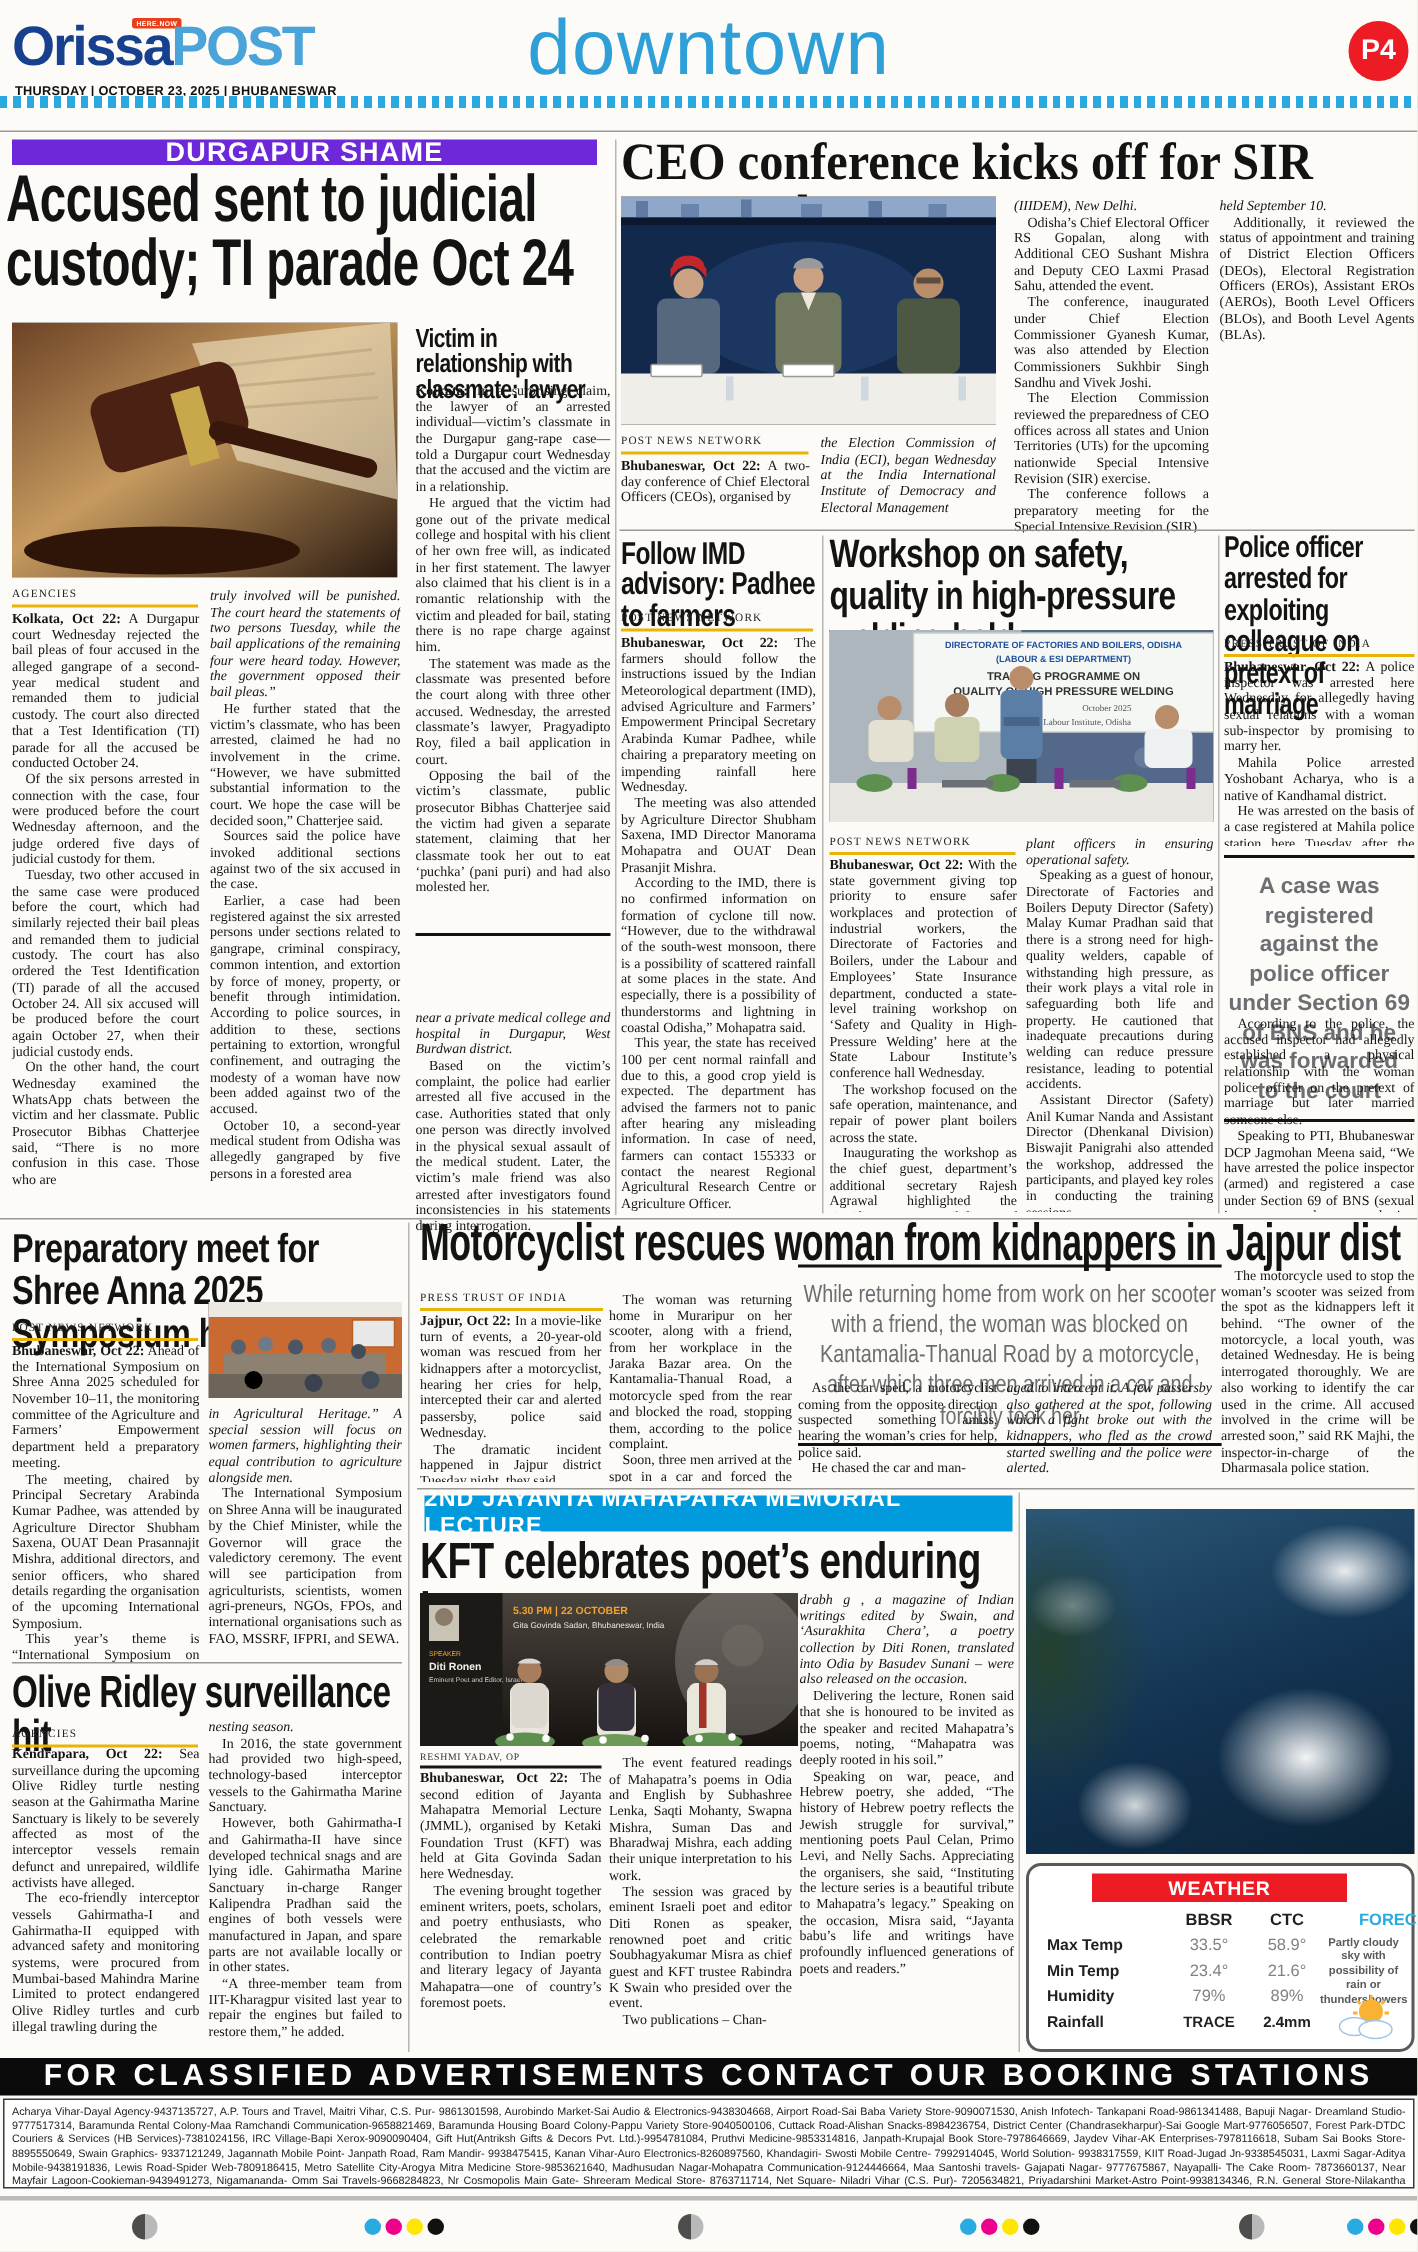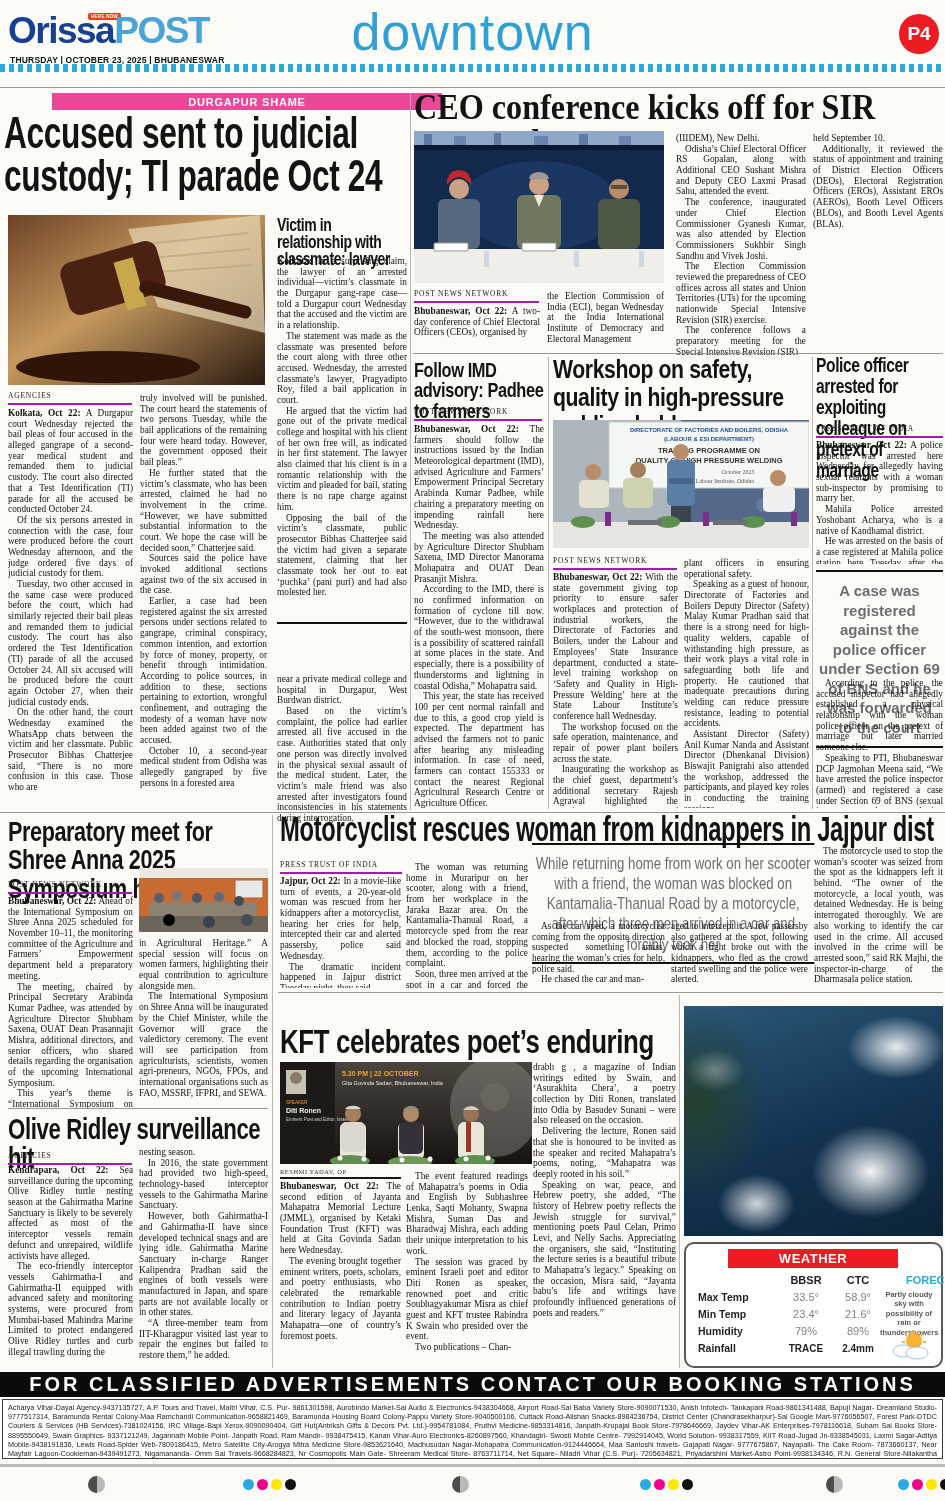--- a/index.html
+++ b/index.html
@@ -20,30 +20,30 @@
   .dashes{height:8px;background:repeating-linear-gradient(90deg,#2aa9e0 0 5px,#ffffff 5px 9px);}
   
   .vr{width:1px;background:#b8b6b2;}
   .hrl{height:1px;background:#9a9894;}
   
   .hl{font-family:"Liberation Sans","DejaVu Sans",sans-serif;font-weight:bold;color:#131313;line-height:.97;
       transform-origin:0 0;letter-spacing:-.5px;}
   .hl-serif{font-family:"Liberation Serif","DejaVu Serif",serif;font-weight:bold;color:#131313;line-height:1;transform-origin:0 0;}
   .kicker{display:flex;align-items:center;justify-content:center;font-family:"Liberation Sans",sans-serif;
           font-weight:bold;color:#fff;letter-spacing:.8px;}
-  .kicker.red{background:#ec4899;font-size:11px;margin-left:44px;}
+  .kicker.red{background:#6d28d9;font-size:18px;}
   .kicker.blue{background:#009add;font-size:15.5px;}
   
-  .byline{font-size:7.5px;letter-spacing:.8px;color:#222;border-bottom:2px solid #a21caf;padding-bottom:3px;}
+  .byline{font-size:7.5px;letter-spacing:.8px;color:#222;border-bottom:2px solid #eab308;padding-bottom:3px;}
   .caption{font-size:6.5px;letter-spacing:.5px;color:#333;border-bottom:2px solid #161616;padding-bottom:2px;}
   
   .body{font-size:9.3px;line-height:1.15;text-align:justify;color:#141414;}
   .body p{margin:0;}
   .paras p{text-indent:9px;}
-  .paras.cont p:first-child{text-indent:0;}
+  .paras.cont p:first-child{text-indent:0;font-style:italic;}
   .lede b{font-weight:bold;}
   
   .pq{font-family:"Liberation Sans",sans-serif;color:#6d6e71;text-align:center;transform-origin:0 0;
       border-top:2.5px solid #111;border-bottom:2.5px solid #111;display:flex;align-items:center;justify-content:center;}
   .pq-police{font-size:15px;font-weight:bold;line-height:1.3;padding:9px 2px;}
   .pq-moto{font-size:16.5px;line-height:1.22;padding:8px 4px;font-weight:400;}
   
   .wxbox{border:2px solid #58595b;border-radius:10px;background:#fff;}
   .wxbar{background:#ed1c24;color:#fff;font-family:"Liberation Sans",sans-serif;font-weight:bold;font-size:13px;
          display:flex;align-items:center;justify-content:center;letter-spacing:.5px;}
@@ -103,22 +103,22 @@
       <ellipse cx="100" cy="152" rx="92" ry="16" fill="#2e1508"></ellipse>
       <rect x="55" y="36" width="100" height="54" rx="12" transform="rotate(-16 105 63)" fill="#4a2112"></rect>
       <rect x="112" y="44" width="20" height="50" transform="rotate(-16 122 69)" fill="#c9a84c"></rect>
       <rect x="130" y="78" width="115" height="13" rx="6" transform="rotate(14 187 84)" fill="#38180a"></rect>
     </svg>
   </div>
   <div class="abs hl" style="left:277px;top:217px;width:164px;font-size:17.5px;transform:scaleX(.8);">Victim in relationship with classmate: lawyer</div>
   <div class="abs body" style="left:277px;top:256px;width:130px;height:362px;overflow:hidden;">
     <p class="lede"><b>Kolkata:</b><span> In a surprising claim, the lawyer of an arrested individual—victim’s classmate in the Durgapur gang-rape case—told a Durgapur court Wednesday that the accused and the victim are in a relationship.</span></p>
     <div class="paras">
+        <p>He argued that the victim had gone out of the private medical college and hospital with his client of her own free will, as indicated in her first statement. The lawyer also claimed that his client is in a romantic relationship with the victim and pleaded for bail, stating there is no rape charge against him.</p>
         <p>The statement was made as the classmate was presented before the court along with three other accused. Wednesday, the arrested classmate’s lawyer, Pragyadipto Roy, filed a bail application in court.</p>
-        <p>He argued that the victim had gone out of the private medical college and hospital with his client of her own free will, as indicated in her first statement. The lawyer also claimed that his client is in a romantic relationship with the victim and pleaded for bail, stating there is no rape charge against him.</p>
         <p>Opposing the bail of the victim’s classmate, public prosecutor Bibhas Chatterjee said the victim had given a separate statement, claiming that her classmate took her out to eat ‘puchka’ (pani puri) and had also molested her.</p>
       </div>
   </div>
   <div class="abs" style="left:277px;top:622px;width:130px;height:2px;background:#111;"></div>
   <div class="abs body" style="left:277px;top:626px;width:130px;height:176px;overflow:hidden;margin-top:48px;">
     <div class="paras cont">
         <p>near a private medical college and hospital in Durgapur, West Burdwan district.</p>
         <p>Based on the victim’s complaint, the police had earlier arrested all five accused in the case. Authorities stated that only one person was directly involved in the physical sexual assault of the medical student. Later, the victim’s male friend was also arrested after investigators found inconsistencies in his statements during interrogation.</p>
       </div>
   </div>
@@ -346,20 +346,21 @@
         <p>aged to intercept it. A few passersby also gathered at the spot, following which a fight broke out with the kidnappers, who fled as the crowd started swelling and the police were alerted.</p>
       </div>
   </div>
   <div class="abs body" style="left:814px;top:846px;width:129px;height:144px;overflow:hidden;">
     <div class="paras">
         <p>The motorcycle used to stop the woman’s scooter was seized from the spot as the kidnappers left it behind. “The owner of the motorcycle, a local youth, was detained Wednesday. He is being interrogated thoroughly. We are also working to identify the car used in the crime. All accused involved in the crime will be arrested soon,” said RK Majhi, the inspector-in-charge of the Dharmasala police station.</p>
       </div>
   </div>
 
   <div class="abs hrl" style="left:278px;top:992px;width:665px;"></div>
+  <div class="abs kicker blue" style="left:283px;top:997px;width:392px;height:24px;">2ND JAYANTA MAHAPATRA MEMORIAL LECTURE</div>
   <div class="abs hl" style="left:280px;top:1025px;width:520px;font-size:34px;transform:scaleX(.76);">KFT celebrates poet’s enduring legacy</div>
   <div class="abs photo" style="left:280px;top:1062px;width:252px;height:102px;">
     <svg width="252" height="102" viewBox="0 0 252 102">
       <defs>
           <linearGradient id="kg" x1="0" y1="0" x2="0" y2="1">
             <stop offset="0" stop-color="#4a443e"></stop>
             <stop offset="1" stop-color="#171310"></stop>
           </linearGradient>
         </defs>
       <rect width="252" height="102" fill="url(#kg)"></rect>

